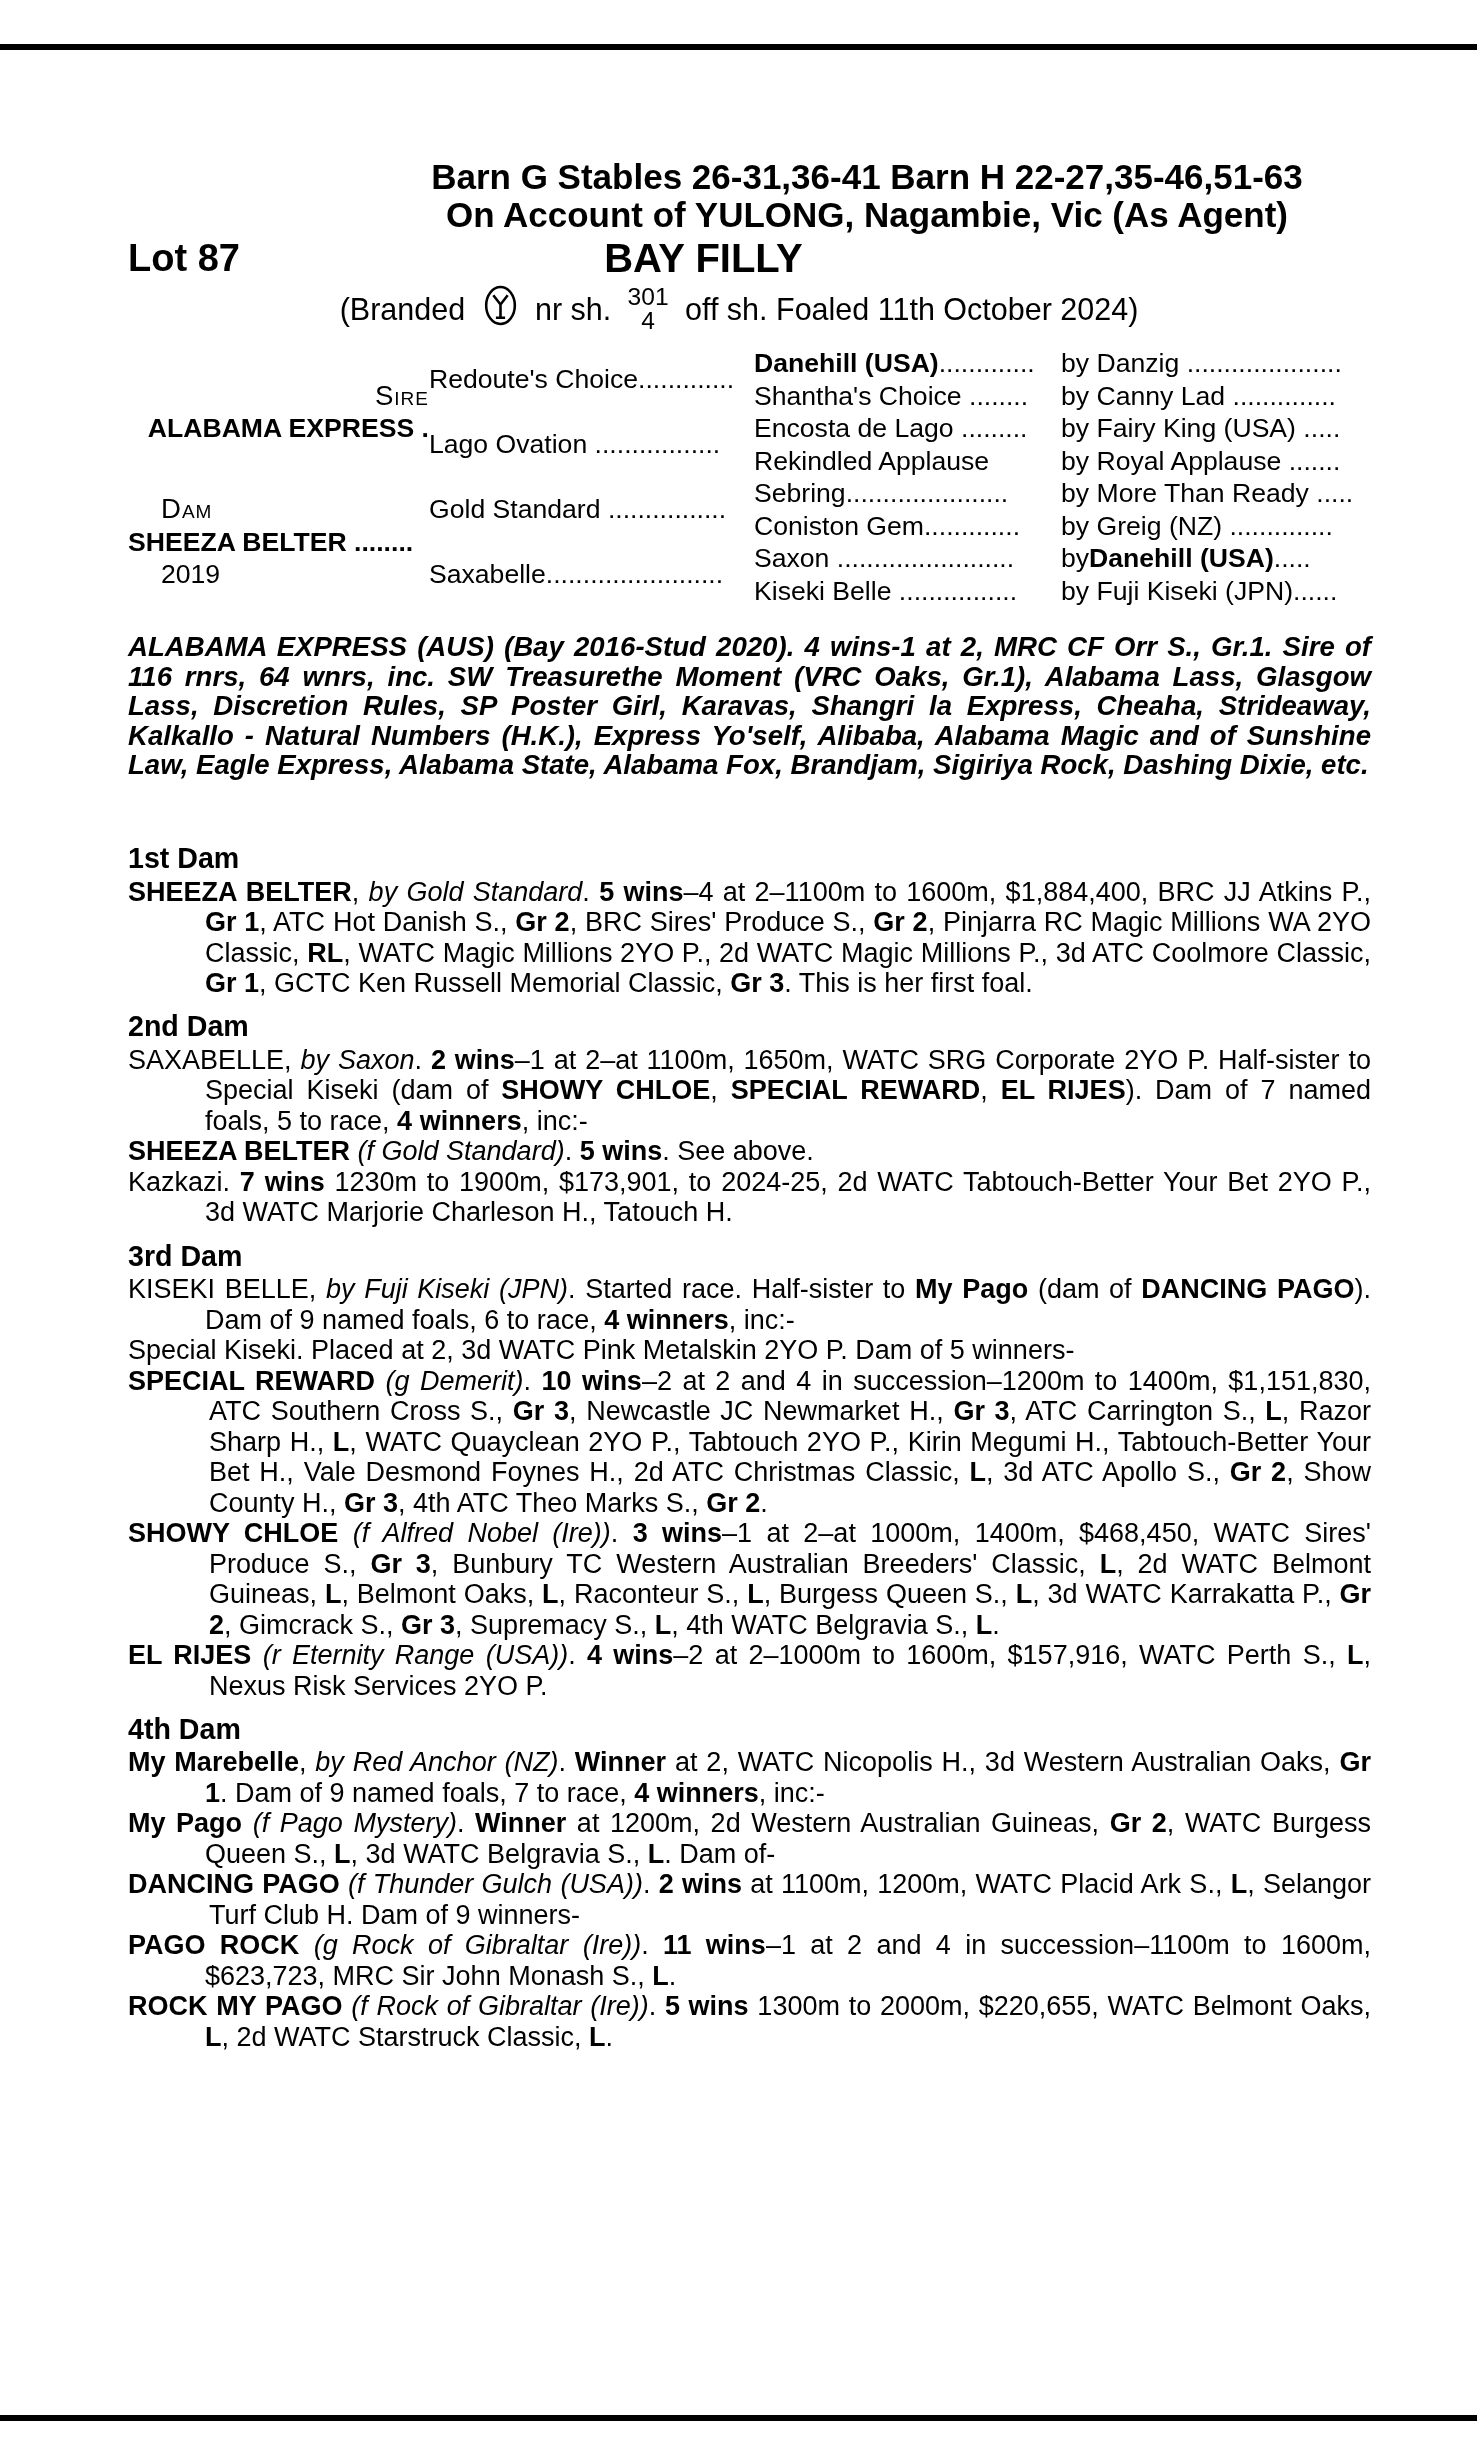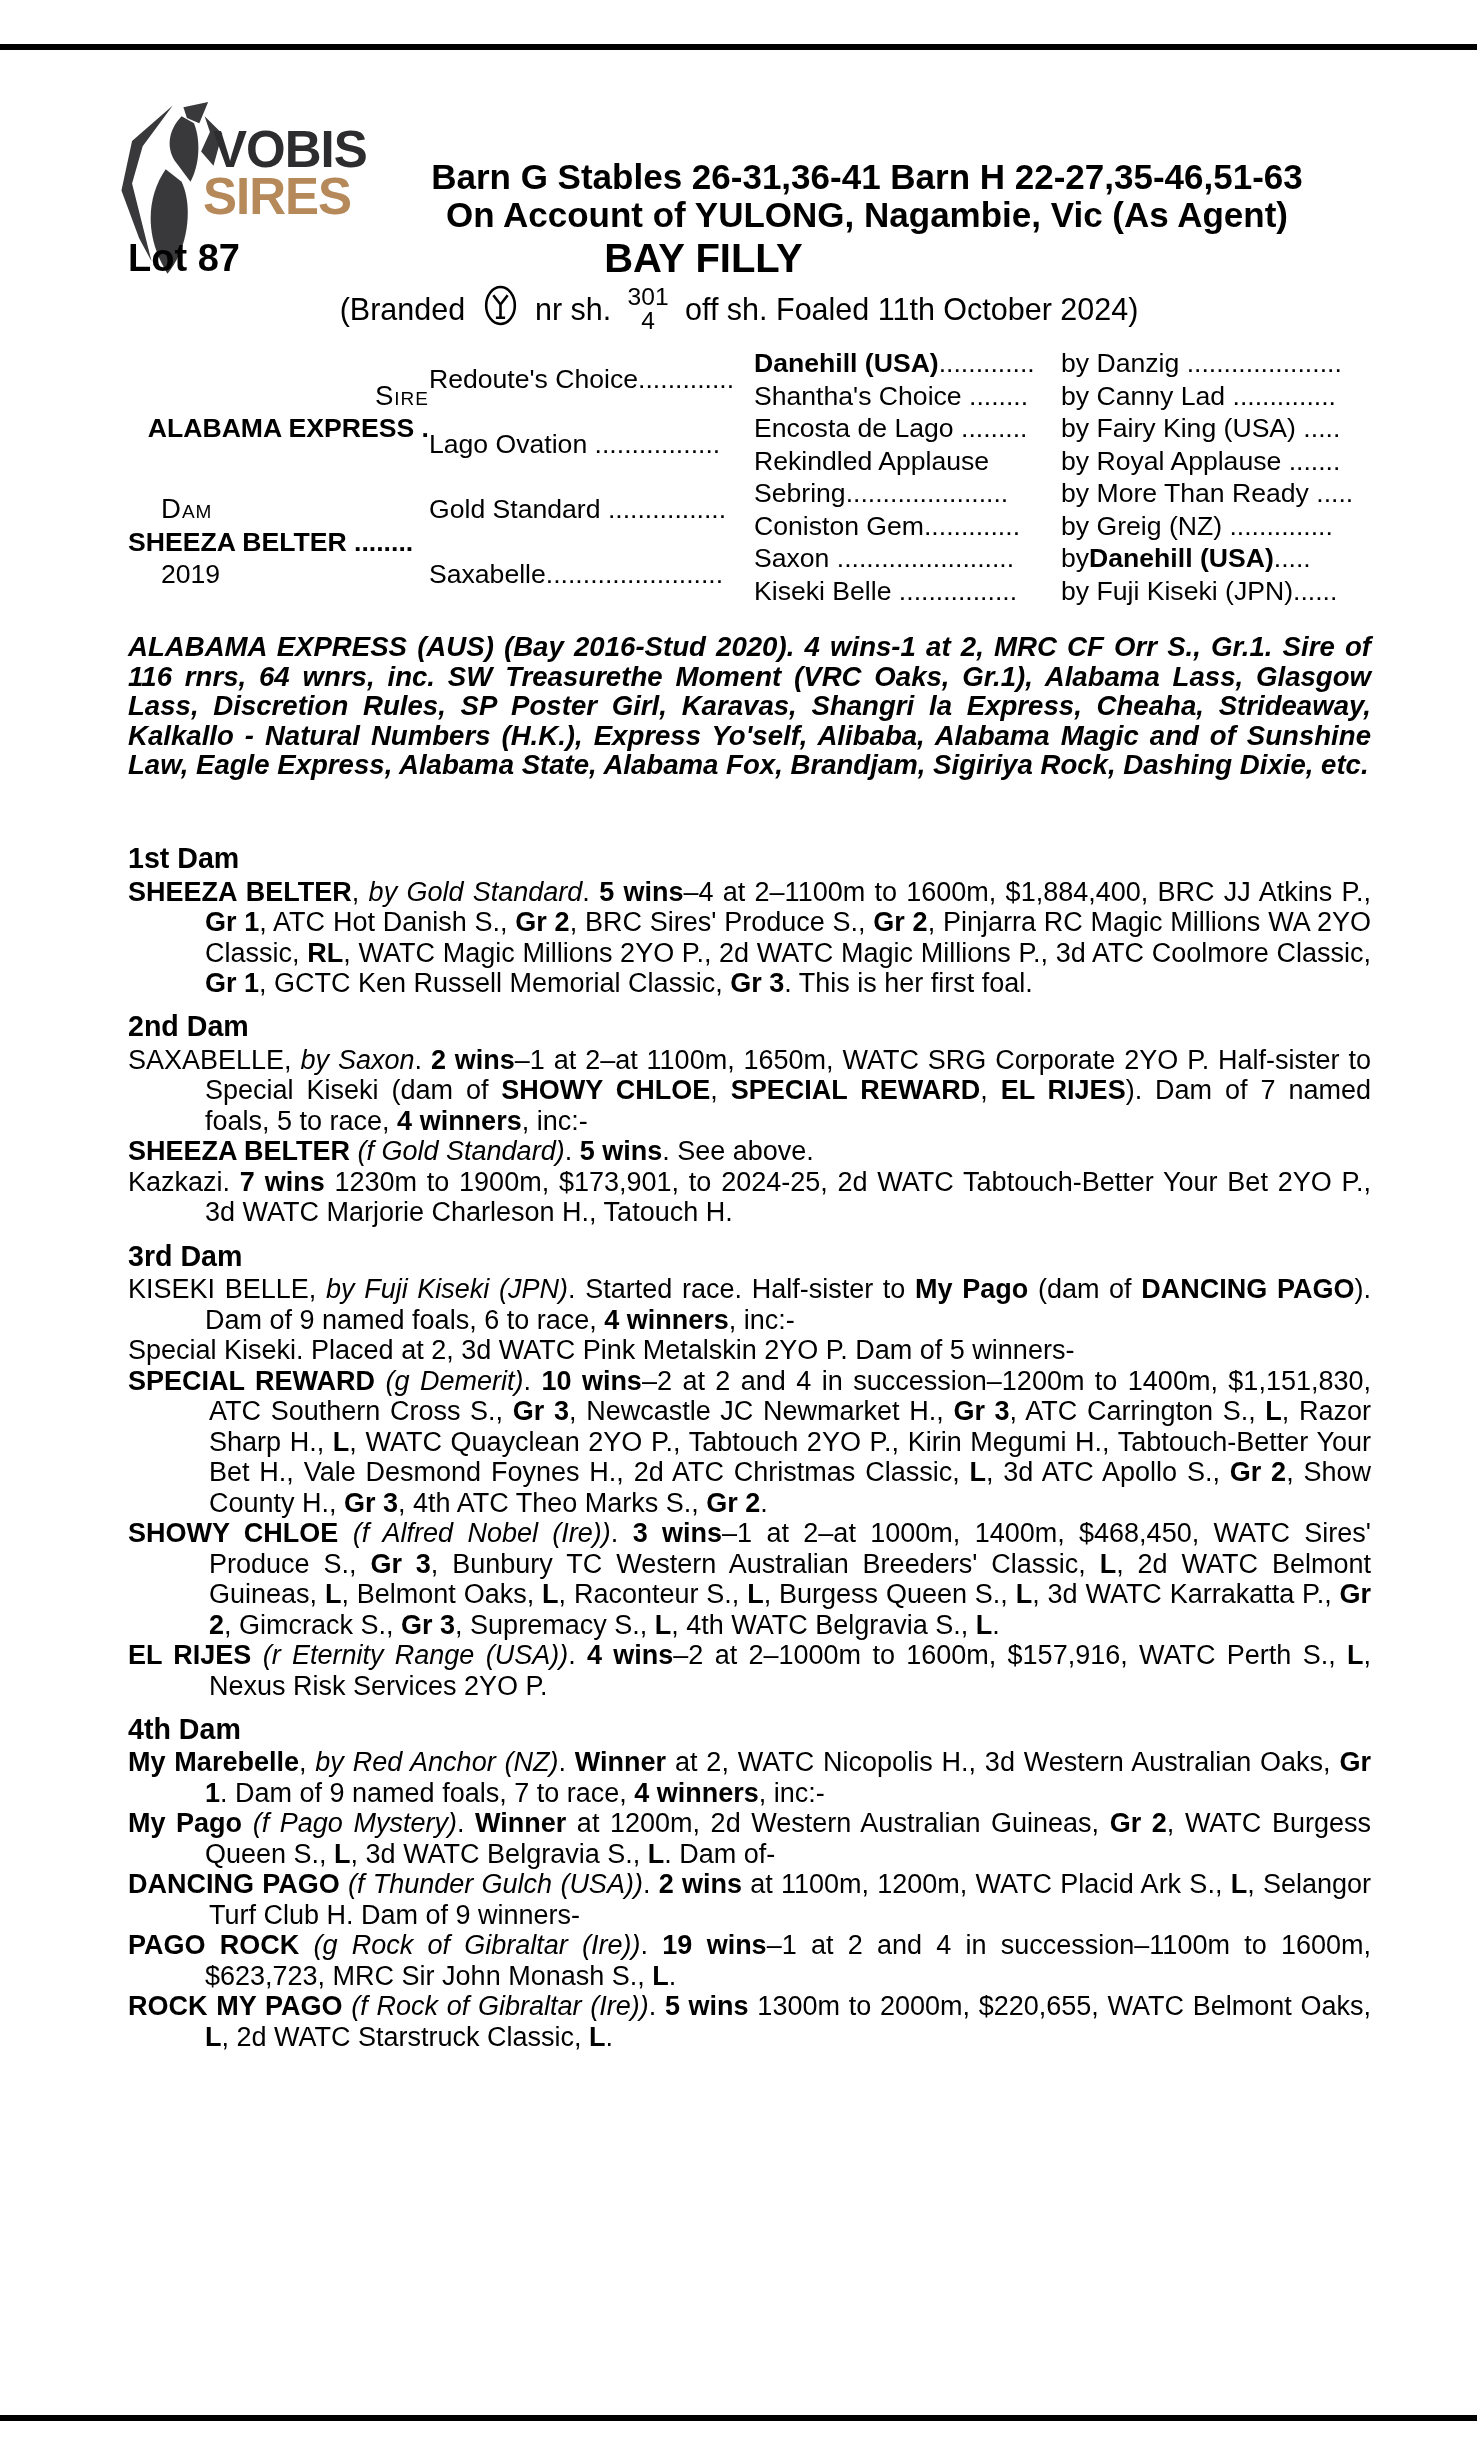--- a/index.html
+++ b/index.html
@@ -55,35 +55,20 @@
   .p3{margin-left:112px;padding-left:77px;text-indent:-77px;}
   .b{font-weight:bold;} .i{font-style:italic;}
 </style>
 </head>
 <body>
 
 <div class="page">
   <div class="rule rule-top"></div>
   <div class="rule rule-bottom"></div>
 
-  <div class="logo">
-    <span>
-      <svg width="110" height="177" viewBox="0 0 62 100">
-        <g fill="#39393b">
-          <path d="M32 2 L9 22 L3 50 L13 77 L20 90 L13 62 L9 46 L15 25 Z"></path>
-          <path d="M37 8 C30 15 28 25 33 33 L42 45 C47 36 48 22 44 12 Z"></path>
-          <path d="M28 38 C17 54 16 76 29 97 C40 84 44 60 37 45 Z"></path>
-          <path d="M38 3 L52 0 L47 12 L40 9 Z"></path>
-          <path d="M50 8 L60 18 L55 36 L48 28 L53 17 Z"></path>
-        </g>
-      </svg>
-    </span>
-    <span class="logo-word logo-vobis">VOBIS</span>
-    <span class="logo-word logo-sires">SIRES</span>
-  </div>
 
   <div class="hdr">
     <div>Barn G Stables 26-31,36-41 Barn H 22-27,35-46,51-63</div>
     <div>On Account of YULONG, Nagambie, Vic (As Agent)</div>
   </div>
 
   <div class="lot">Lot 87</div>
   <div class="title">BAY FILLY</div>
 
   <div class="branded">
@@ -189,18 +174,18 @@
       <p class="p1"><span>Special Kiseki. Placed at 2, 3d WATC Pink Metalskin 2YO P. Dam of 5 winners-</span></p>
       <p class="p2"><span class="b">SPECIAL REWARD</span><span> </span><span class="i">(g Demerit)</span><span>. </span><span class="b">10 wins</span><span>–2 at 2 and 4 in succession–1200m to 1400m, $1,151,830, ATC Southern Cross S., </span><span class="b">Gr 3</span><span>, Newcastle JC Newmarket H., </span><span class="b">Gr 3</span><span>, ATC Carrington S., </span><span class="b">L</span><span>, Razor Sharp H., </span><span class="b">L</span><span>, WATC Quayclean 2YO P., Tabtouch 2YO P., Kirin Megumi H., Tabtouch-Better Your Bet H., Vale Desmond Foynes H., 2d ATC Christmas Classic, </span><span class="b">L</span><span>, 3d ATC Apollo S., </span><span class="b">Gr 2</span><span>, Show County H., </span><span class="b">Gr 3</span><span>, 4th ATC Theo Marks S., </span><span class="b">Gr 2</span><span>.</span></p>
       <p class="p2"><span class="b">SHOWY CHLOE</span><span> </span><span class="i">(f Alfred Nobel (Ire))</span><span>. </span><span class="b">3 wins</span><span>–1 at 2–at 1000m, 1400m, $468,450, WATC Sires' Produce S., </span><span class="b">Gr 3</span><span>, Bunbury TC Western Australian Breeders' Classic, </span><span class="b">L</span><span>, 2d WATC Belmont Guineas, </span><span class="b">L</span><span>, Belmont Oaks, </span><span class="b">L</span><span>, Raconteur S., </span><span class="b">L</span><span>, Burgess Queen S., </span><span class="b">L</span><span>, 3d WATC Karrakatta P., </span><span class="b">Gr 2</span><span>, Gimcrack S., </span><span class="b">Gr 3</span><span>, Supremacy S., </span><span class="b">L</span><span>, 4th WATC Belgravia S., </span><span class="b">L</span><span>.</span></p>
       <p class="p2"><span class="b">EL RIJES</span><span> </span><span class="i">(r Eternity Range (USA))</span><span>. </span><span class="b">4 wins</span><span>–2 at 2–1000m to 1600m, $157,916, WATC Perth S., </span><span class="b">L</span><span>, Nexus Risk Services 2YO P.</span></p>
     </div>
     <div>
       <div class="dam-head">4th Dam</div>
       <p class="p0"><span class="b">My Marebelle</span><span>, </span><span class="i">by Red Anchor (NZ)</span><span>. </span><span class="b">Winner</span><span> at 2, WATC Nicopolis H., 3d Western Australian Oaks, </span><span class="b">Gr 1</span><span>. Dam of 9 named foals, 7 to race, </span><span class="b">4 winners</span><span>, inc:-</span></p>
       <p class="p1"><span class="b">My Pago</span><span> </span><span class="i">(f Pago Mystery)</span><span>. </span><span class="b">Winner</span><span> at 1200m, 2d Western Australian Guineas, </span><span class="b">Gr 2</span><span>, WATC Burgess Queen S., </span><span class="b">L</span><span>, 3d WATC Belgravia S., </span><span class="b">L</span><span>. Dam of-</span></p>
       <p class="p2"><span class="b">DANCING PAGO</span><span> </span><span class="i">(f Thunder Gulch (USA))</span><span>. </span><span class="b">2 wins</span><span> at 1100m, 1200m, WATC Placid Ark S., </span><span class="b">L</span><span>, Selangor Turf Club H. Dam of 9 winners-</span></p>
-      <p class="p3"><span class="b">PAGO ROCK</span><span> </span><span class="i">(g Rock of Gibraltar (Ire))</span><span>. </span><span class="b">19 wins</span><span>–1 at 2 and 4 in succession–1100m to 1600m, $623,723, MRC Sir John Monash S., </span><span class="b">L</span><span>.</span></p>
+      <p class="p3"><span class="b">PAGO ROCK</span><span> </span><span class="i">(g Rock of Gibraltar (Ire))</span><span>. </span><span class="b">11 wins</span><span>–1 at 2 and 4 in succession–1100m to 1600m, $623,723, MRC Sir John Monash S., </span><span class="b">L</span><span>.</span></p>
       <p class="p3"><span class="b">ROCK MY PAGO</span><span> </span><span class="i">(f Rock of Gibraltar (Ire))</span><span>. </span><span class="b">5 wins</span><span> 1300m to 2000m, $220,655, WATC Belmont Oaks, </span><span class="b">L</span><span>, 2d WATC Starstruck Classic, </span><span class="b">L</span><span>.</span></p>
     </div>
   </div>
 </div>
 
 
 </body></html>

